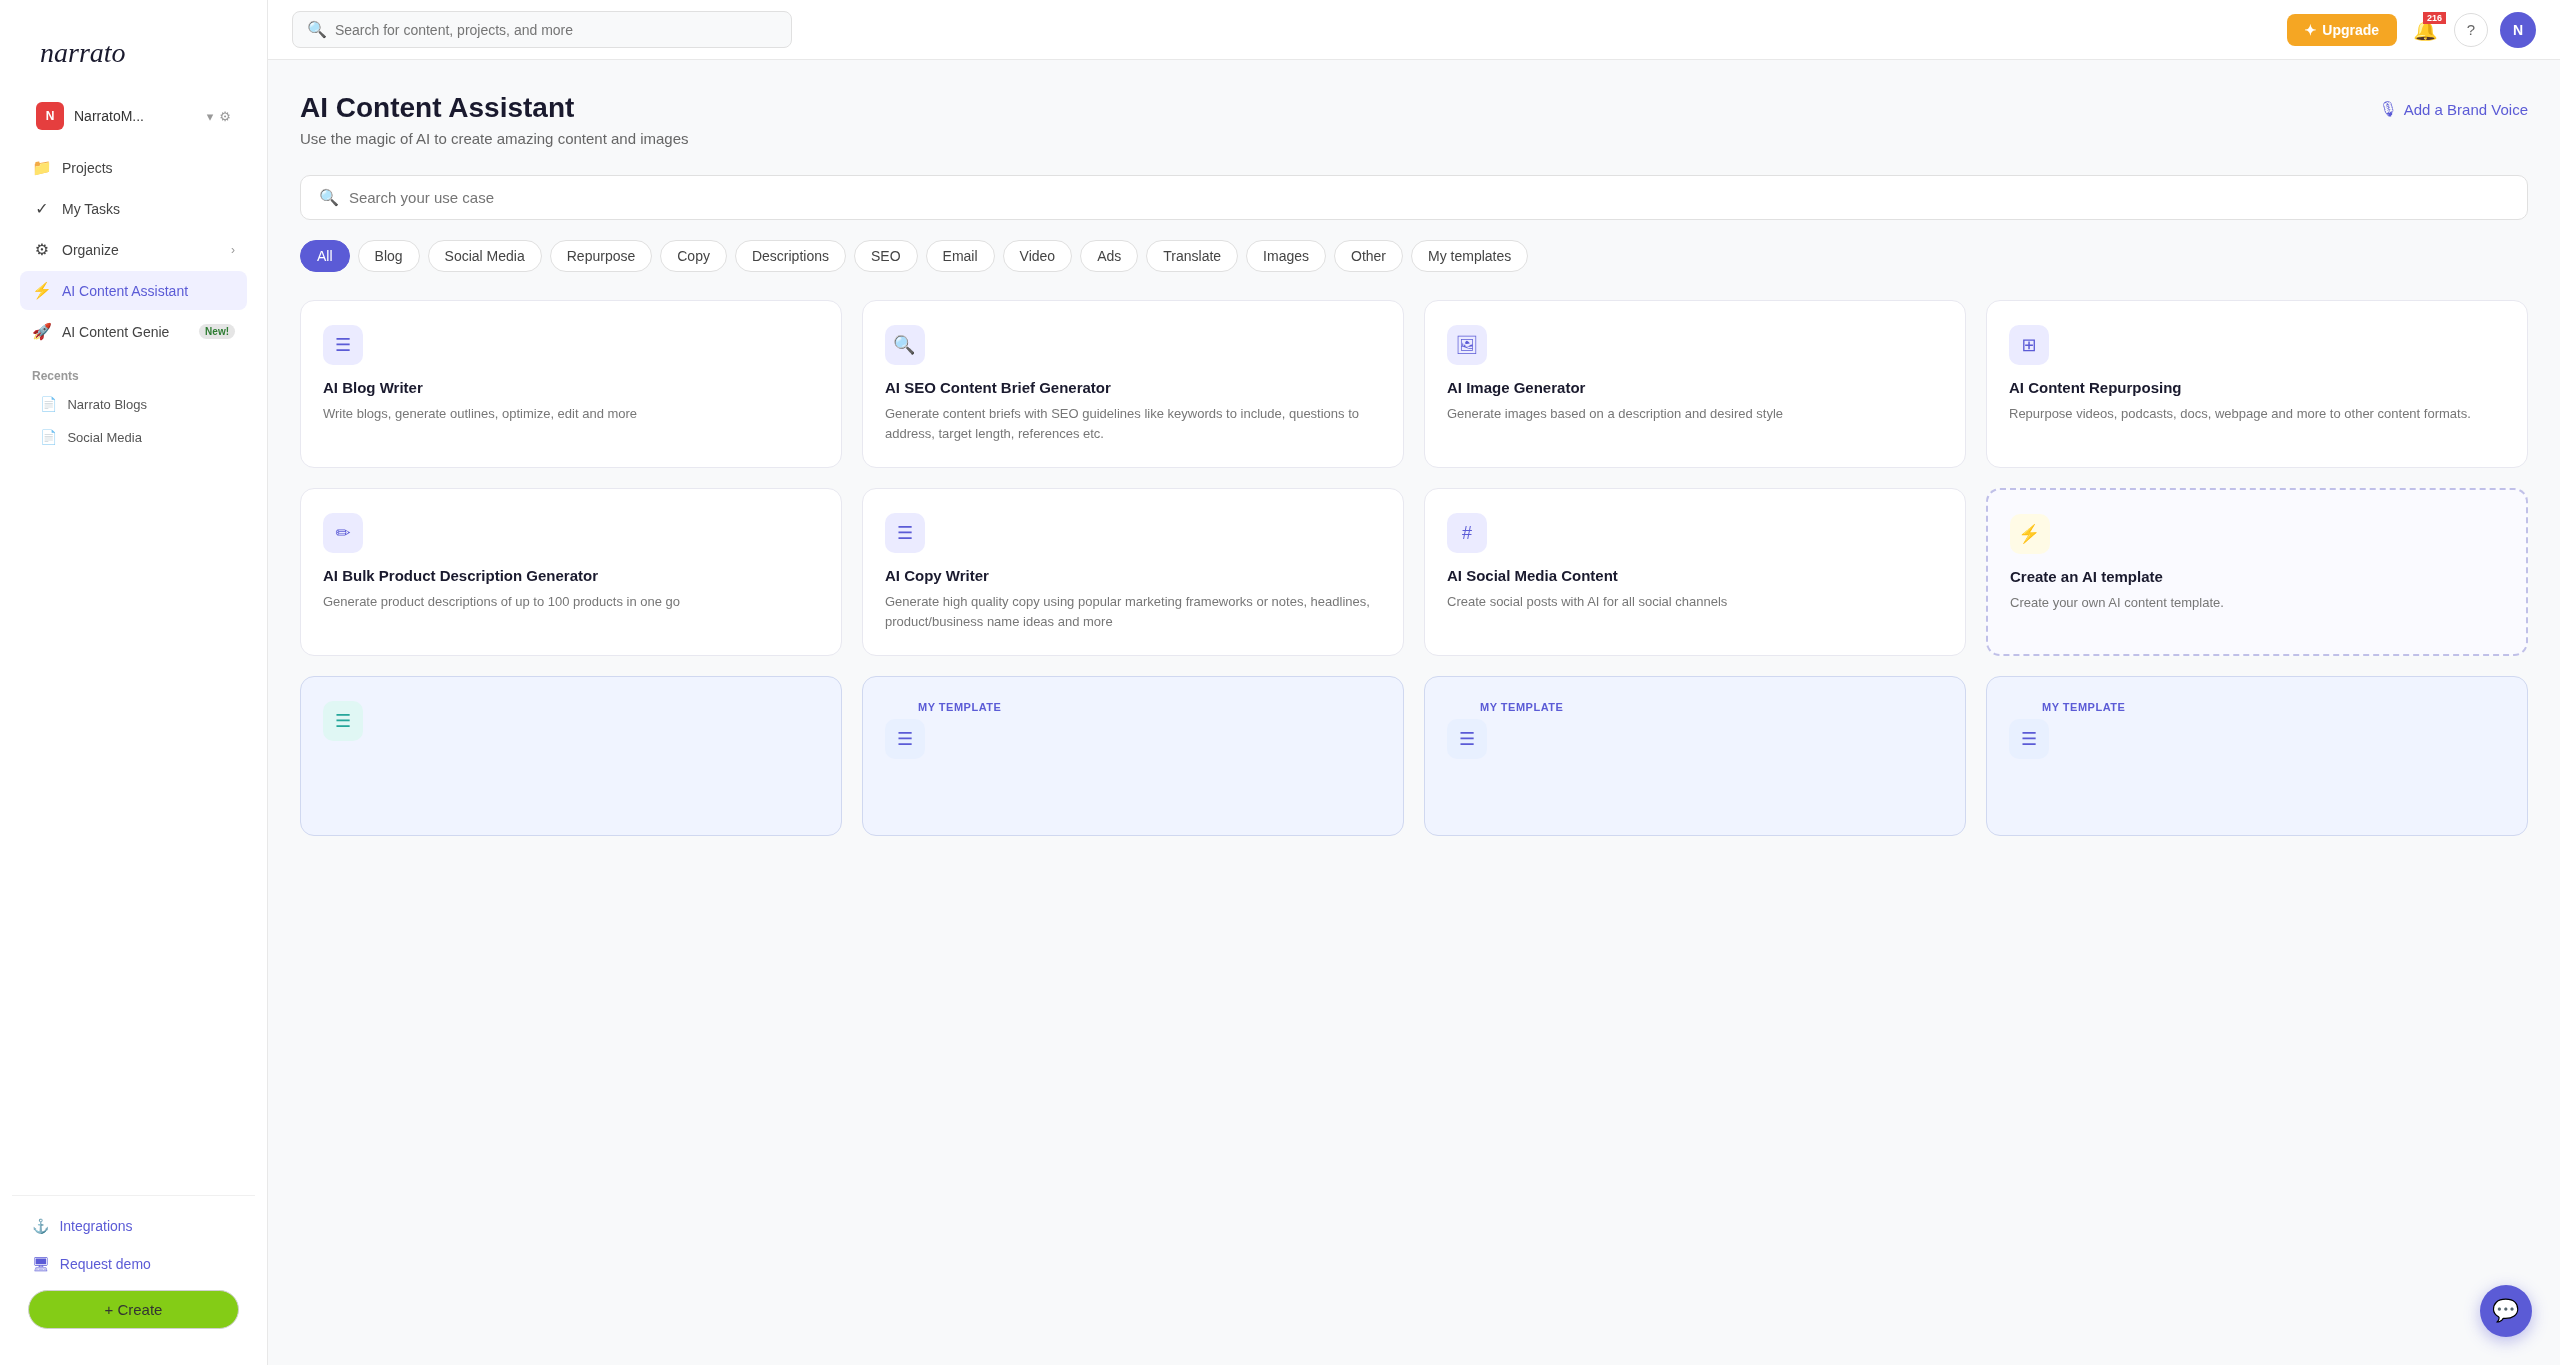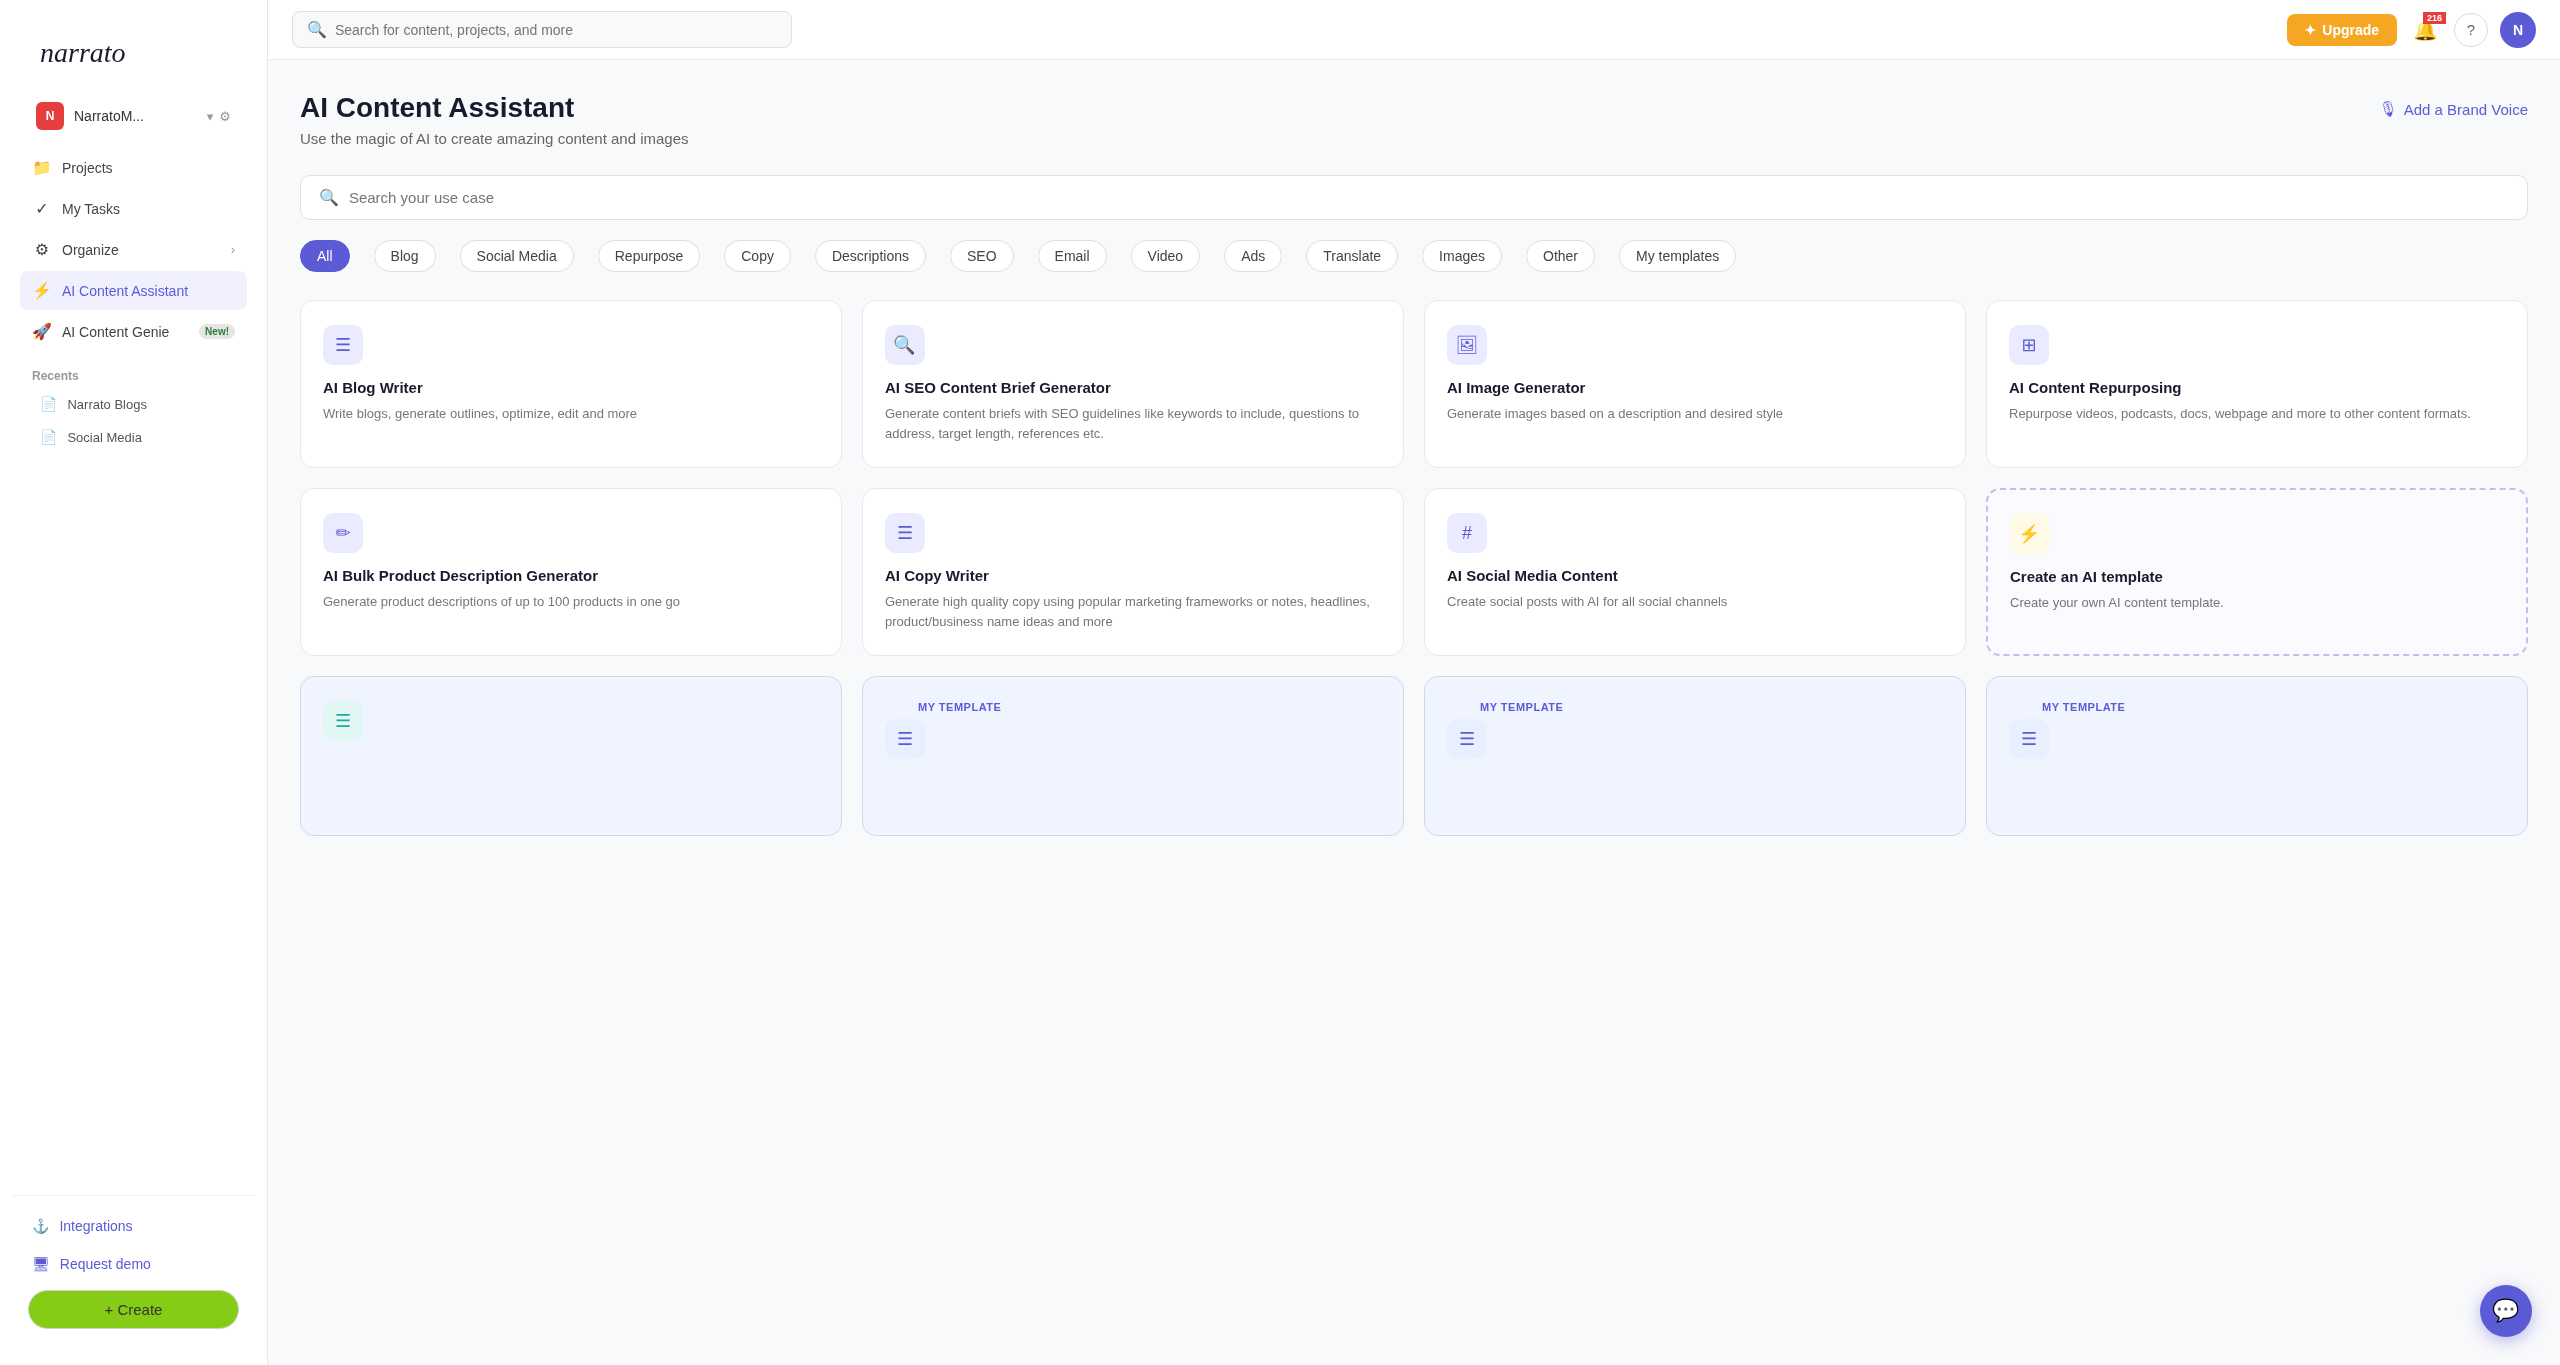--- a/index.html
+++ b/index.html
@@ -250,21 +250,21 @@
       outline: none;
       font-size: 15px;
       color: #666;
       width: 100%;
       background: transparent;
     }
 
     
     .filter-tabs {
       display: flex;
-      gap: 24px;
+      gap: 8px;
       flex-wrap: wrap;
       margin-bottom: 28px;
       align-items: center;
     }
     .filter-tab {
       padding: 7px 16px;
       border-radius: 20px;
       border: 1.5px solid #e0e0e0;
       background: #fff;
       cursor: pointer;

